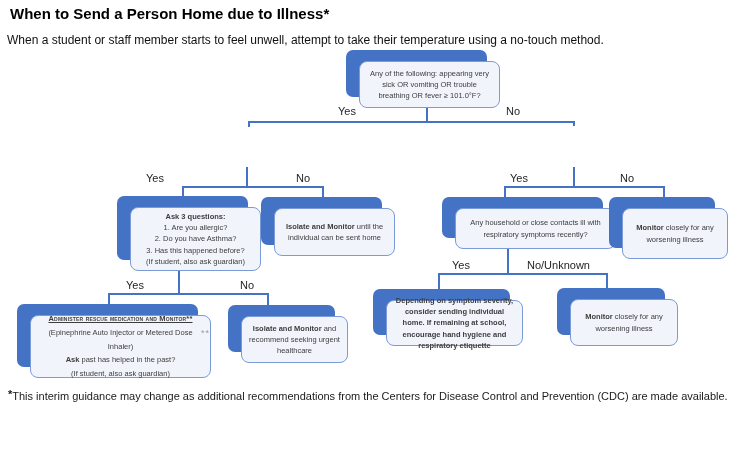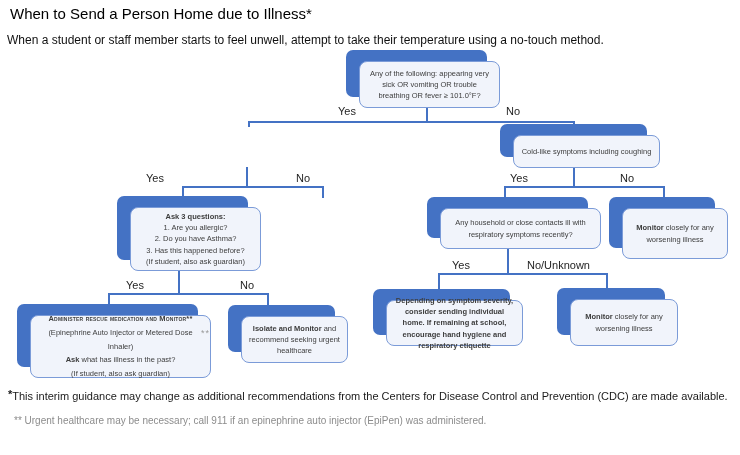--- a/index.html
+++ b/index.html
@@ -1,41 +1,41 @@
 <!DOCTYPE html>
 <html><head>
 <meta charset="utf-8">
 <style>
   html,body{margin:0;padding:0;background:#fff;}
   .page{
     position:relative;width:740px;height:455px;background:#ffffff;
     font-family:"Liberation Sans",sans-serif;overflow:hidden;
   }
-  .title{position:absolute;left:10px;top:5px;font-size:15px;font-weight:normal;color:#000;}
+  .title{position:absolute;left:10px;top:5px;font-size:15px;font-weight:bold;color:#000;}
   .subtitle{position:absolute;left:7px;top:33px;font-size:12px;color:#101010;}
 
   .node{position:absolute;}
   .back{position:absolute;left:0;top:0;right:0;bottom:0;background:#4472C4;border-radius:7px;}
   .front{
     position:absolute;left:13px;top:11px;width:100%;height:100%;box-sizing:border-box;
     background:#f1f4fb;border:1px solid #7b9bd8;border-radius:8px;
     display:flex;align-items:center;justify-content:center;text-align:center;
     font-size:7.5px;line-height:1.5;color:#3d3d3d;padding:2px 6px;
   }
   .front .b{font-weight:bold;}
-  .front .sc{font-variant:small-caps;letter-spacing:.2px;}
+  .front .sc{font-variant:small-caps;letter-spacing:.2px;text-decoration:underline;}
   .roomy .front{line-height:1.85;}
 
   
   #n-root{left:346px;top:50px;width:141px;height:47px;}
   #n-breath{left:181px;top:125px;width:131px;height:33px;}
   #n-cold{left:500px;top:124px;width:147px;height:33px;}
   #n-ask3{left:117px;top:196px;width:131px;height:64px;}
   #n-iso1{left:261px;top:197px;width:121px;height:48px;}
-  #n-household{left:427px;top:197px;width:161px;height:41px;}
+  #n-household{left:442px;top:197px;width:161px;height:41px;}
   #n-mon1{left:609px;top:197px;width:106px;height:51px;}
   #n-adm{left:17px;top:304px;width:181px;height:63px;}
   #n-iso2{left:228px;top:305px;width:107px;height:47px;}
   #n-dep{left:373px;top:289px;width:137px;height:46px;font-weight:bold;}
   #n-mon2{left:557px;top:288px;width:108px;height:47px;}
 
   .line{position:absolute;background:#4472C4;}
   .branch-label{position:absolute;font-size:11px;color:#1f1f1f;}
 
   .footnote1{position:absolute;left:8px;top:388px;font-size:11px;color:#1a1a1a;}
@@ -88,53 +88,53 @@
   <div class="branch-label" style="left:240px;top:279px;">No</div>
 
   <div class="node" id="n-root">
     <div class="back"></div>
     <div class="front">
         <span><span>Any of the following: appearing very sick OR vomiting OR trouble breathing OR fever ≥ 101.0°F?</span></span>
       </div>
   </div>
 
 
-  <div class="node" id="n-cold">
-    <div class="back"></div>
-    <div class="front">
-        <span><span>Cold-like symptoms including coughing</span></span>
-      </div>
-  </div>
 
   <div class="node" id="n-ask3">
     <div class="back"></div>
     <div class="front">
         <span><span class="b">Ask 3 questions:</span><br><span>1. Are you allergic?</span><br><span>2. Do you have Asthma?</span><br><span>3. Has this happened before?</span><br><span>(If student, also ask guardian)</span></span>
       </div>
   </div>
 
+  <div class="node" id="n-iso1">
+    <div class="back"></div>
+    <div class="front">
+        <span><span class="b">Isolate and Monitor</span><span> until the individual can be sent home</span></span>
+      </div>
+  </div>
 
   <div class="node" id="n-household">
     <div class="back"></div>
     <div class="front">
         <span><span>Any household or close contacts ill with respiratory symptoms recently?</span></span>
       </div>
   </div>
 
   <div class="node" id="n-mon1">
     <div class="back"></div>
     <div class="front">
         <span><span class="b">Monitor</span><span> closely for any worsening illness</span></span>
       </div>
   </div>
 
   <div class="node roomy" id="n-adm">
     <div class="back"></div>
     <div class="front">
-        <span><span class="b sc">Administer rescue medication and Monitor**</span><br><span>(Epinephrine Auto Injector or Metered Dose Inhaler)</span><br><span class="b">Ask</span><span> what has illness in the past?</span><br><span>(If student, also ask guardian)</span></span>
+        <span><span class="b sc">Administer rescue medication and Monitor**</span><br><span>(Epinephrine Auto Injector or Metered Dose Inhaler)</span><br><span class="b">Ask</span><span> past has helped in the past?</span><br><span>(If student, also ask guardian)</span></span>
       </div>
   </div>
 
   <div class="node" id="n-iso2">
     <div class="back"></div>
     <div class="front">
         <span><span class="b">Isolate and Monitor</span><span> and recommend seeking urgent healthcare</span></span>
       </div>
   </div>
 
@@ -148,15 +148,14 @@
   <div class="node" id="n-mon2">
     <div class="back"></div>
     <div class="front">
         <span><span class="b">Monitor</span><span> closely for any worsening illness</span></span>
       </div>
   </div>
 
   <div class="stray-asterisks">**</div>
 
   <div class="footnote1"><span class="marker">*</span><span>This interim guidance may change as additional recommendations from the Centers for Disease Control and Prevention (CDC) are made available.</span></div>
-  <div class="footnote2">** Urgent healthcare may be necessary; call 911 if an epinephrine auto injector (EpiPen) was administered.</div>
 
 </div>
 
 </body></html>

